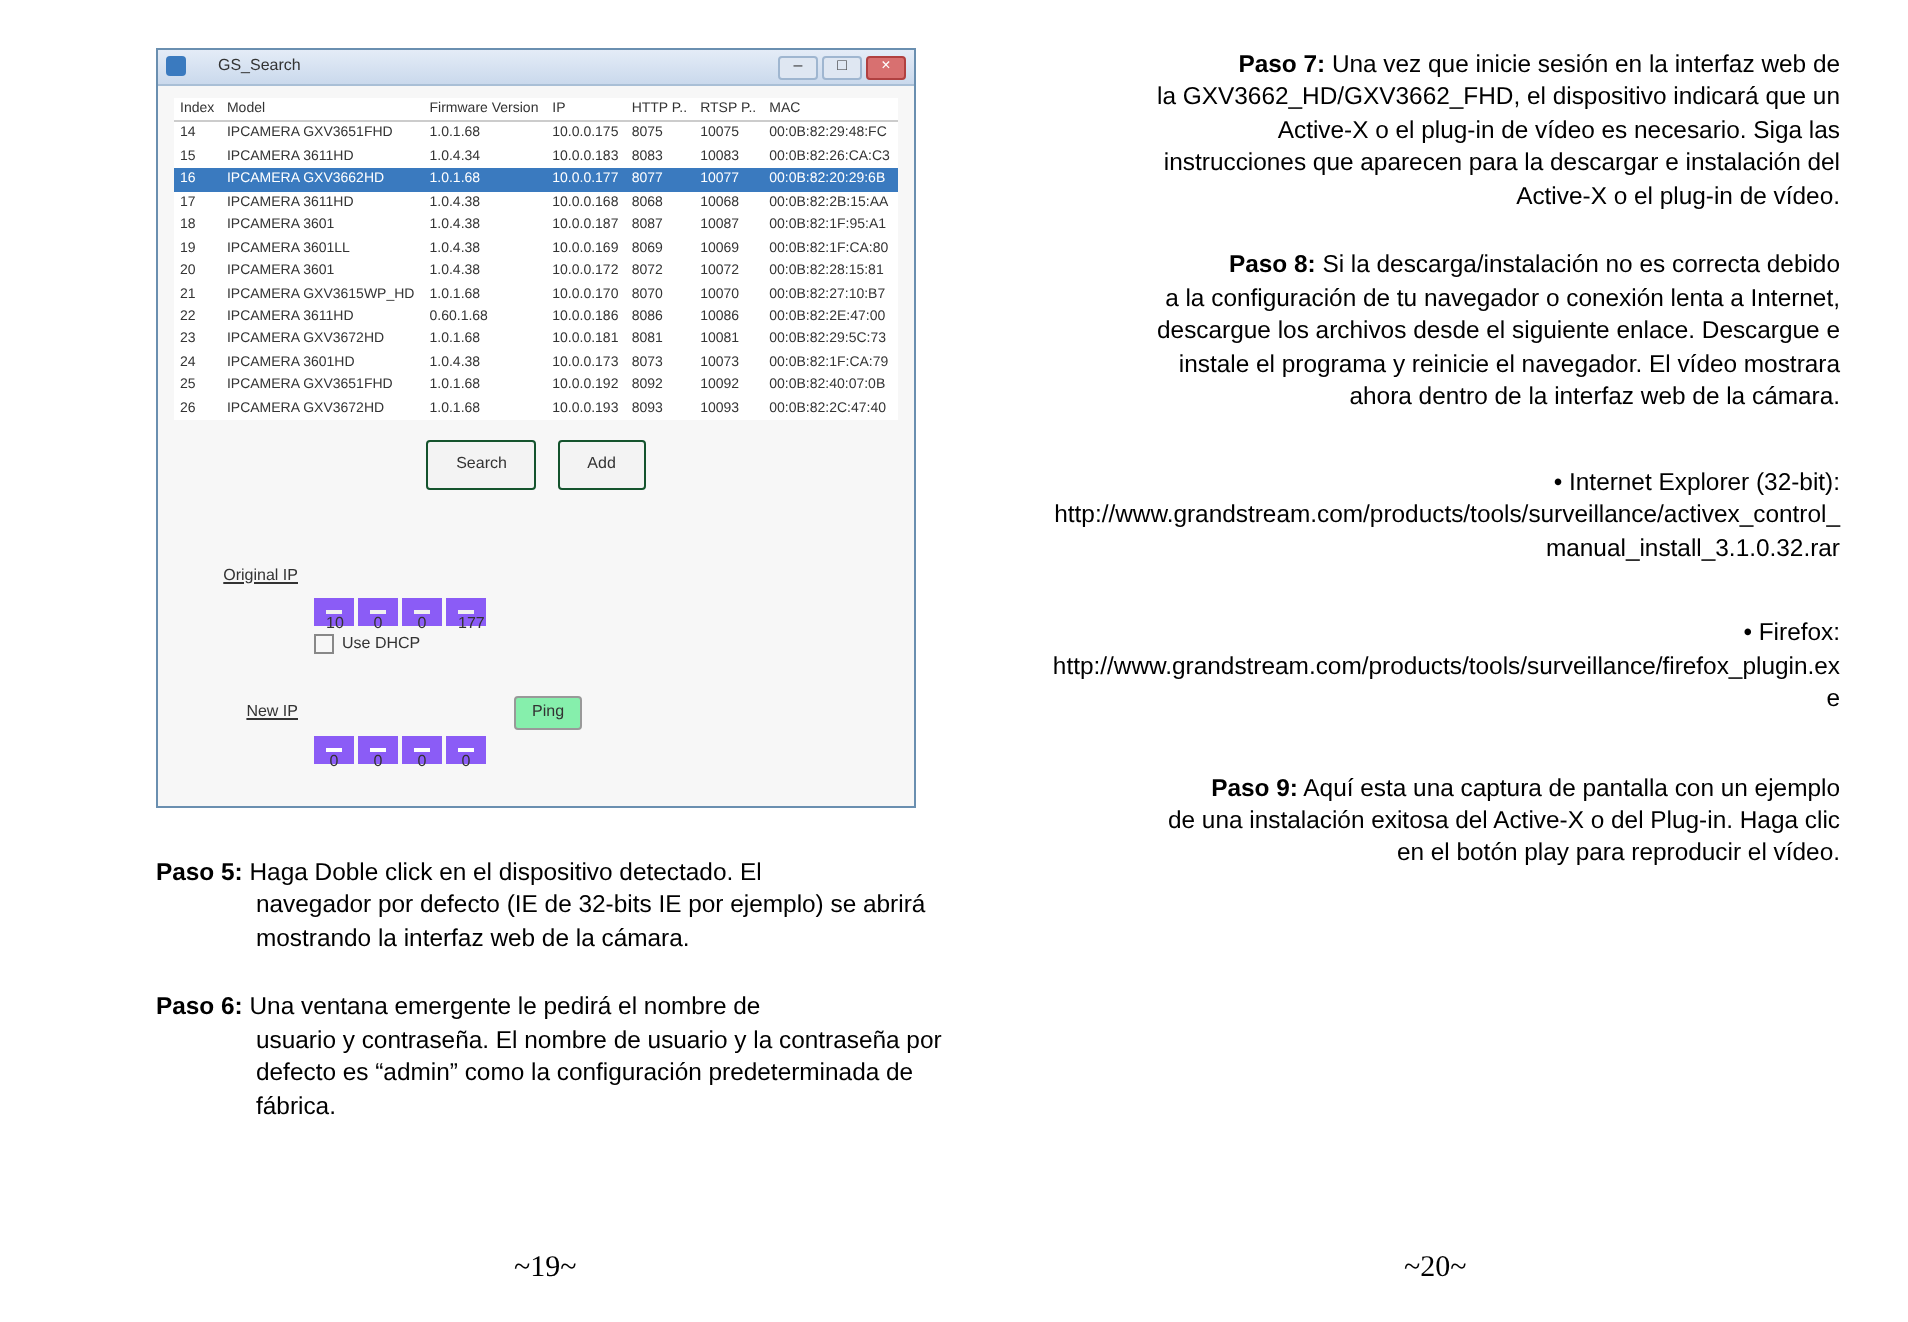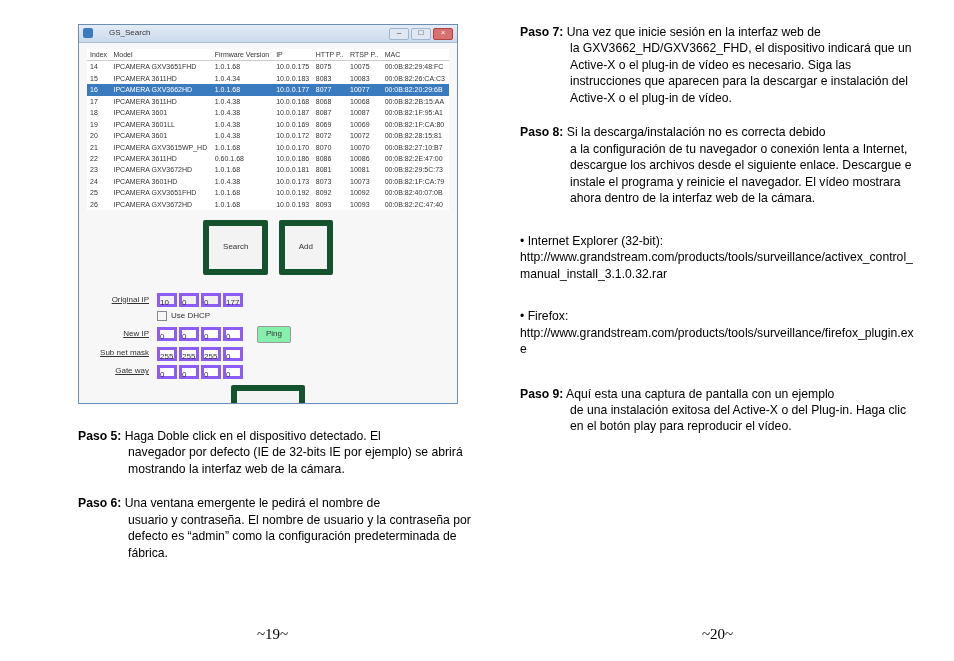--- a/index.html
+++ b/index.html
@@ -12,21 +12,21 @@
     position: relative;
   }
   .page {
     position: absolute;
     top: 24px;
     width: 400px;
     font-size: 12.2px;
     line-height: 1.35;
   }
   .page-left { left: 78px; }
-  .page-right { left: 520px; }
+  .page-right { left: 520px; text-align: right; }
   .page-num {
     position: absolute;
     bottom: 18px;
     font-size: 15px;
     font-family: "Times New Roman", serif;
   }
   .page-num-left { left: 257px; text-align: right; }
   .page-num-right { left: 702px; }
 
   
@@ -54,25 +54,25 @@
   .gs-icon-app { width:10px; height:10px; background:#3a7abf; border-radius:2px; }
   .gs-winbtns { display:flex; gap:2px; }
   .gs-winbtn { width:20px; height:12px; background:#dfe7f2; border:1px solid #9fb6d0; border-radius:2px; display:flex; align-items:center; justify-content:center; font-size:8px; }
   .gs-winbtn.close { background:#d87070; border-color:#b04040; color:#fff;}
   .gs-body { flex:1; background:#f7f7f7; padding:6px 8px; overflow:hidden;}
   table.gs-table { width:100%; border-collapse:collapse; font-size:7px; background:#fff; }
   table.gs-table th, table.gs-table td { padding:1px 3px; white-space:nowrap; overflow:hidden; }
   table.gs-table th { text-align:left; border-bottom:1px solid #ccc; font-weight:normal; color:#333;}
   table.gs-table tr.sel td { background:#3a7abf; color:#fff; }
   .gs-btnrow { margin-top:10px; text-align:center; }
-  .gs-btn { display:inline-block; padding:16px 14px; border:6px solid #14532d; background:#f3f3f3; font-size:8px; margin:0 4px; border-radius:2px; }
+  .gs-btn { display:inline-block; padding:6px 14px; border:1px solid #14532d; background:#f3f3f3; font-size:8px; margin:0 4px; border-radius:2px; }
   .gs-form { margin-top:18px; font-size:8px; }
   .gs-form-row { display:flex; align-items:center; margin:4px 0; }
   .gs-form-row .lbl { width:70px; text-align:right; padding-right:8px; color:#333;text-decoration:underline;}
-  .ip-oct { width:20px; height:14px; border:3px solid #8b5cf6; background:#fff; text-align:left; margin-right:2px; font-size:8px; line-height:14px; }
+  .ip-oct { width:20px; height:14px; border:6px solid #8b5cf6; background:#fff; text-align:center; margin-right:2px; font-size:8px; line-height:14px;margin-top:36px; }
   .ip-oct.ro { background:#f0f0f0; }
   .chk { width:10px; height:10px; border:1px solid #888; margin-right:4px; display:inline-block; vertical-align:middle;}
   .ping { display:inline-block; padding:2px 8px; border:1px solid #999; background:#86efac; font-size:8px; margin-left:12px; border-radius:2px;}
 
   .step { margin-top: 18px; }
   .step .label { font-weight: bold; }
   .step .body { display:inline; }
   .step .indent { padding-left: 50px; display:block; }
   .step.first { margin-top: 12px; }
 

